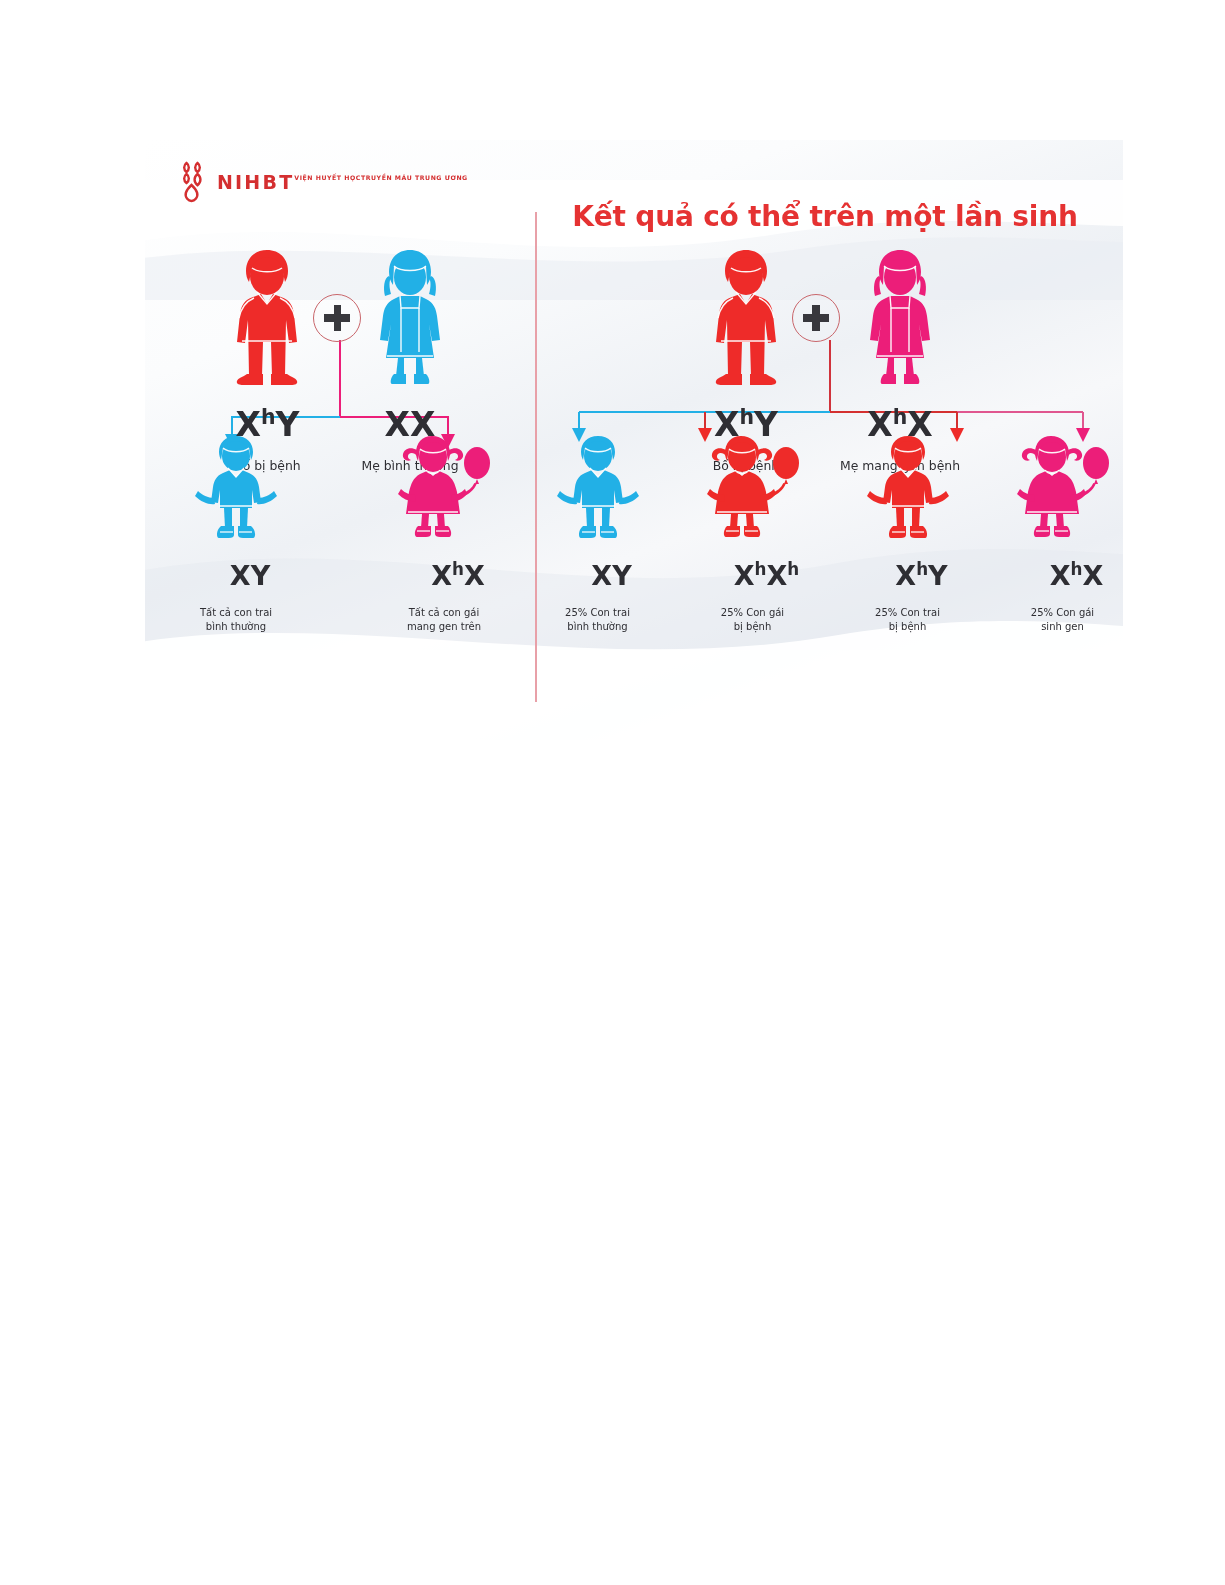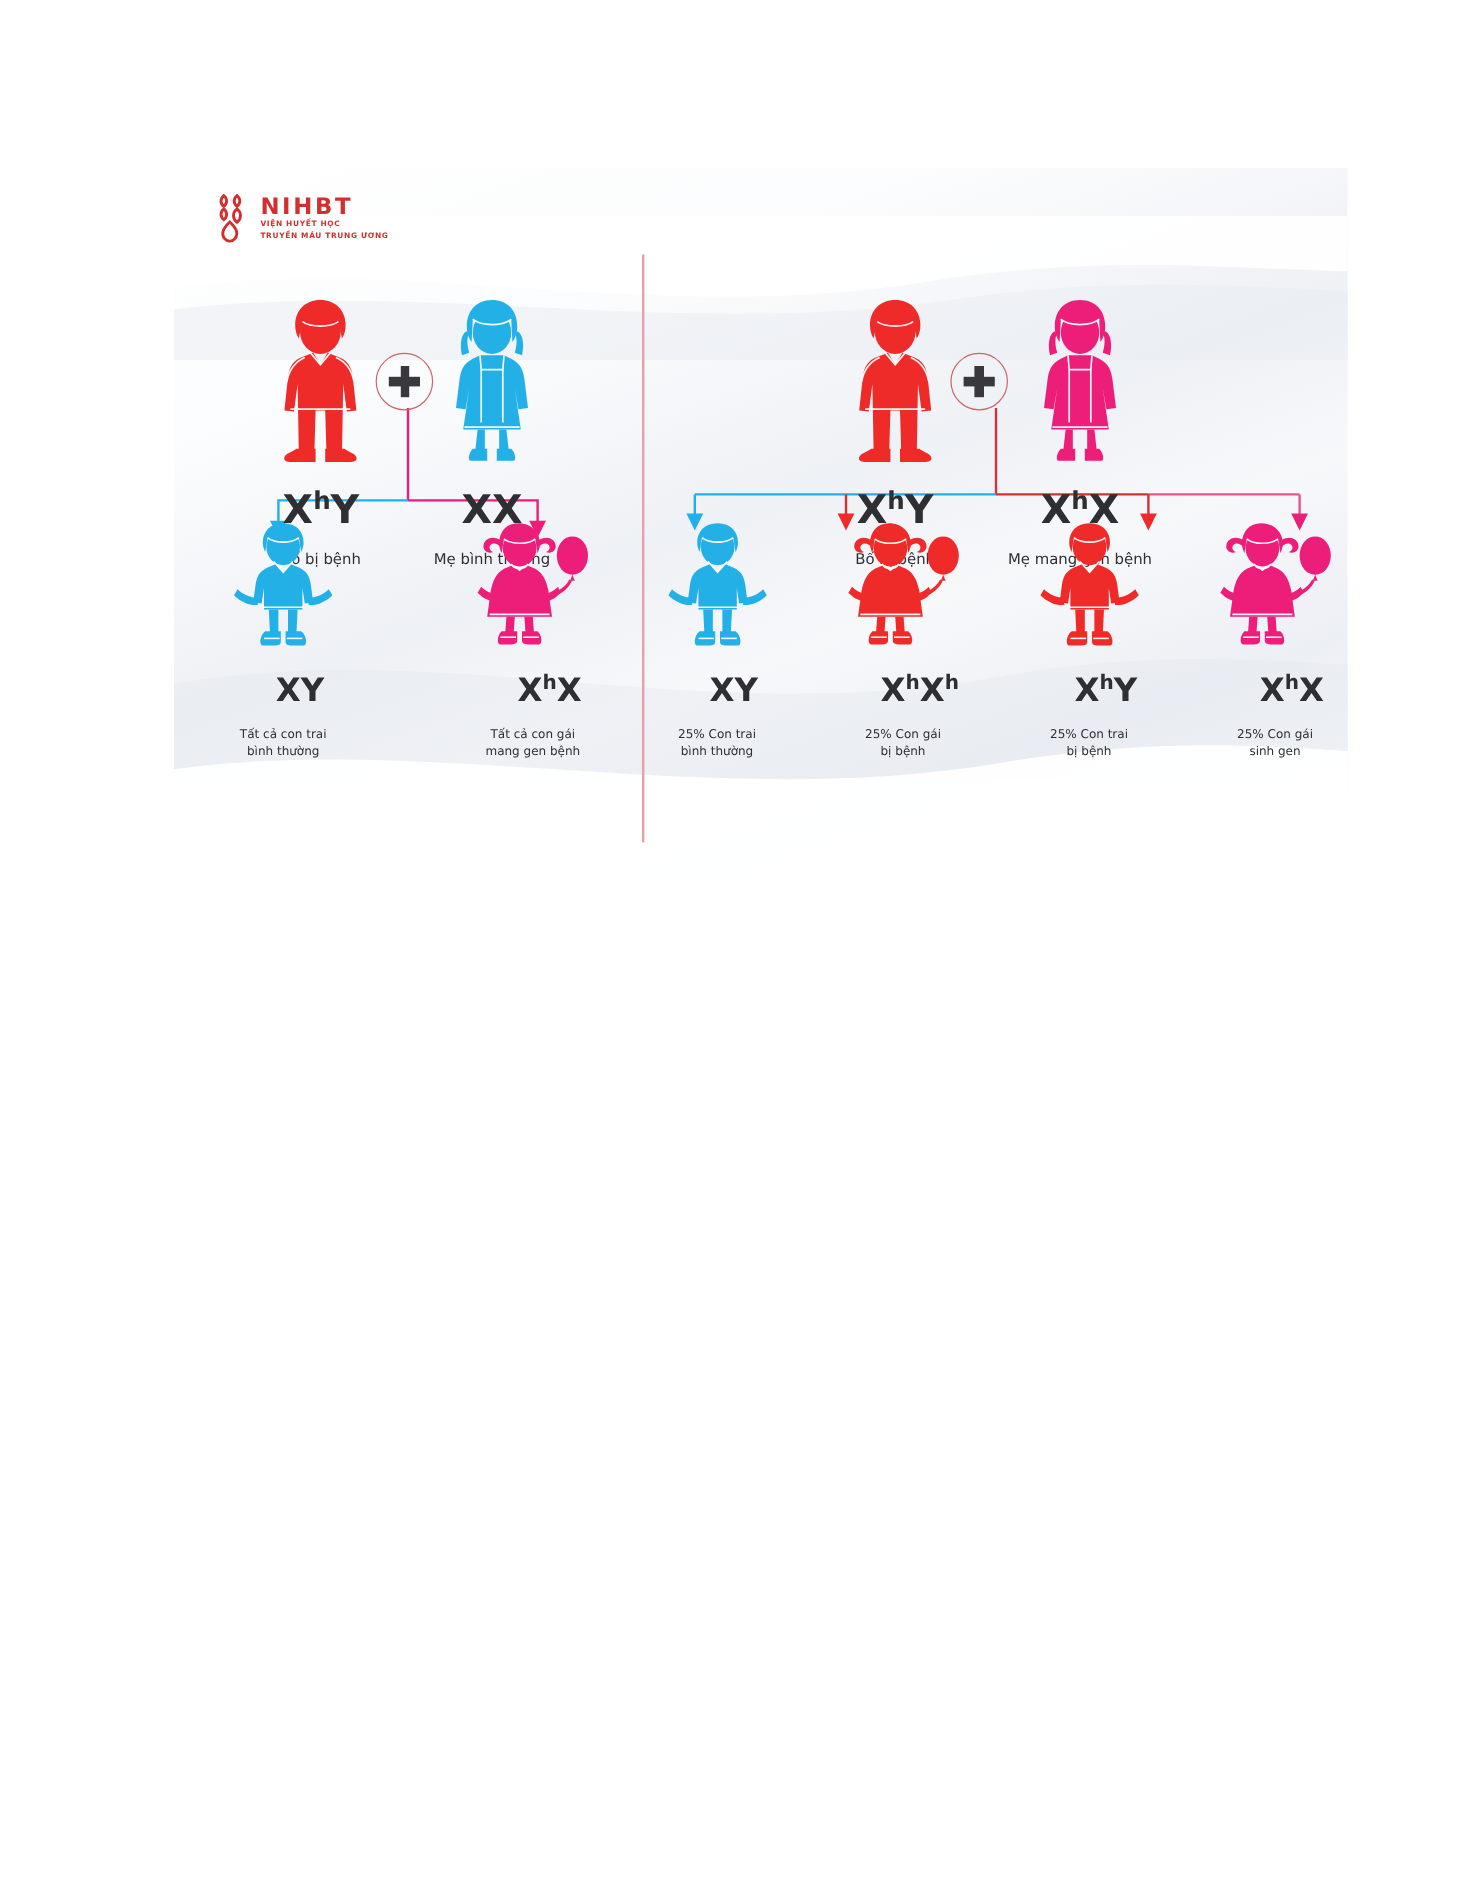--- a/index.html
+++ b/index.html
@@ -35,21 +35,21 @@
   
   #logo {
     position: absolute;
     left: 32px;
     top: 20px;
     display: flex;
     align-items: center;
     gap: 6px;
   }
   #logo .mark { width: 34px; height: 44px; }
-  #logo .words { display: flex; flex-direction: column; justify-content: flex-end; }
+  #logo .words { display: flex; flex-direction: row; justify-content: flex-end; }
   #logo .brand {
     color: #d42f30;
     font-weight: 800;
     font-size: 19px;
     letter-spacing: 2.2px;
     line-height: 1;
   }
   #logo .sub1, #logo .sub2 {
     color: #d42f30;
     font-weight: 700;
@@ -200,20 +200,21 @@
         </g>
       </svg>
     </span>
     <span class="words">
       <span class="brand">NIHBT</span>
       <span class="sub1">VIỆN HUYẾT HỌC</span>
       <span class="sub2">TRUYỀN MÁU TRUNG ƯƠNG</span>
     </span>
   </div>
 
+  <div id="title">Kết quả có thể trên một lần sinh</div>
 
   <div id="divider"></div>
 
   <div class="panel" id="panel-left">
 
     <svg class="connector" viewBox="0 0 390 600" preserveAspectRatio="none">
       <g fill="none" stroke-width="2">
         <path d="M195,200 L195,277" stroke="#ec1e79"></path>
         <path d="M195,277 L303,277 L303,296" stroke="#ec1e79"></path>
         <path d="M195,277 L87,277 L87,296" stroke="#22b0e6"></path>
@@ -346,21 +347,21 @@
               <path d="M21 99 L34 99"></path>
               <path d="M40 99 L53 99"></path>
             </g>
           </svg>
         </span>
         <span class="genotype">
           <span>X</span><sup>h</sup><span>X</span>
         </span>
         <span class="caption">
           <span>Tất cả con gái</span><br>
-          <span>mang gen bệnh</span>
+          <span>mang gen trên</span>
         </span>
       </div>
     </div>
   </div>
 
   <div class="panel" id="panel-right">
 
     <svg class="connector" viewBox="0 0 586 600" preserveAspectRatio="none">
       <g fill="none" stroke-width="2">
         <path d="M293,200 L293,272" stroke="#d0333c"></path>

